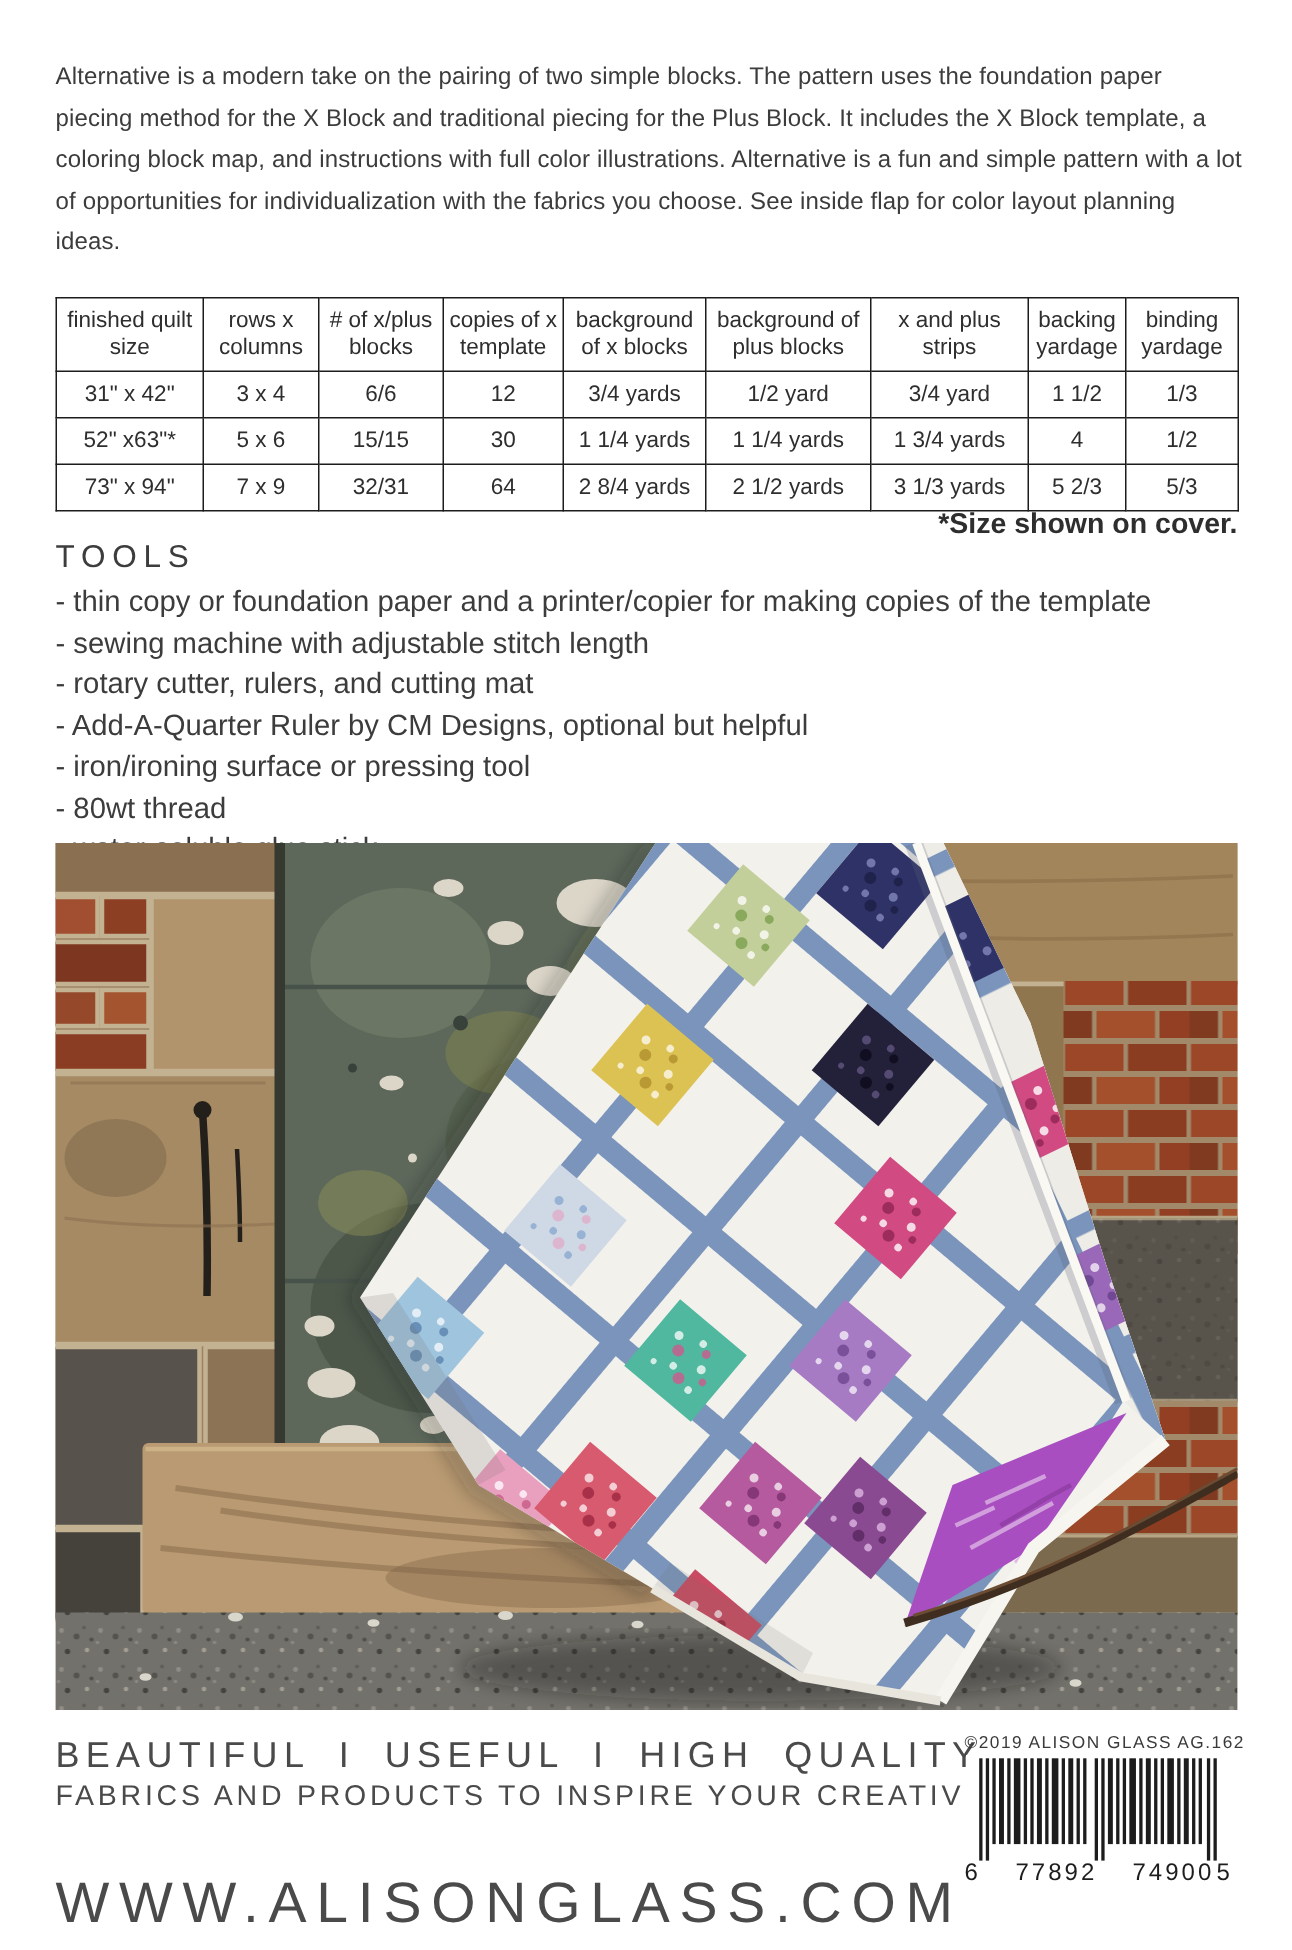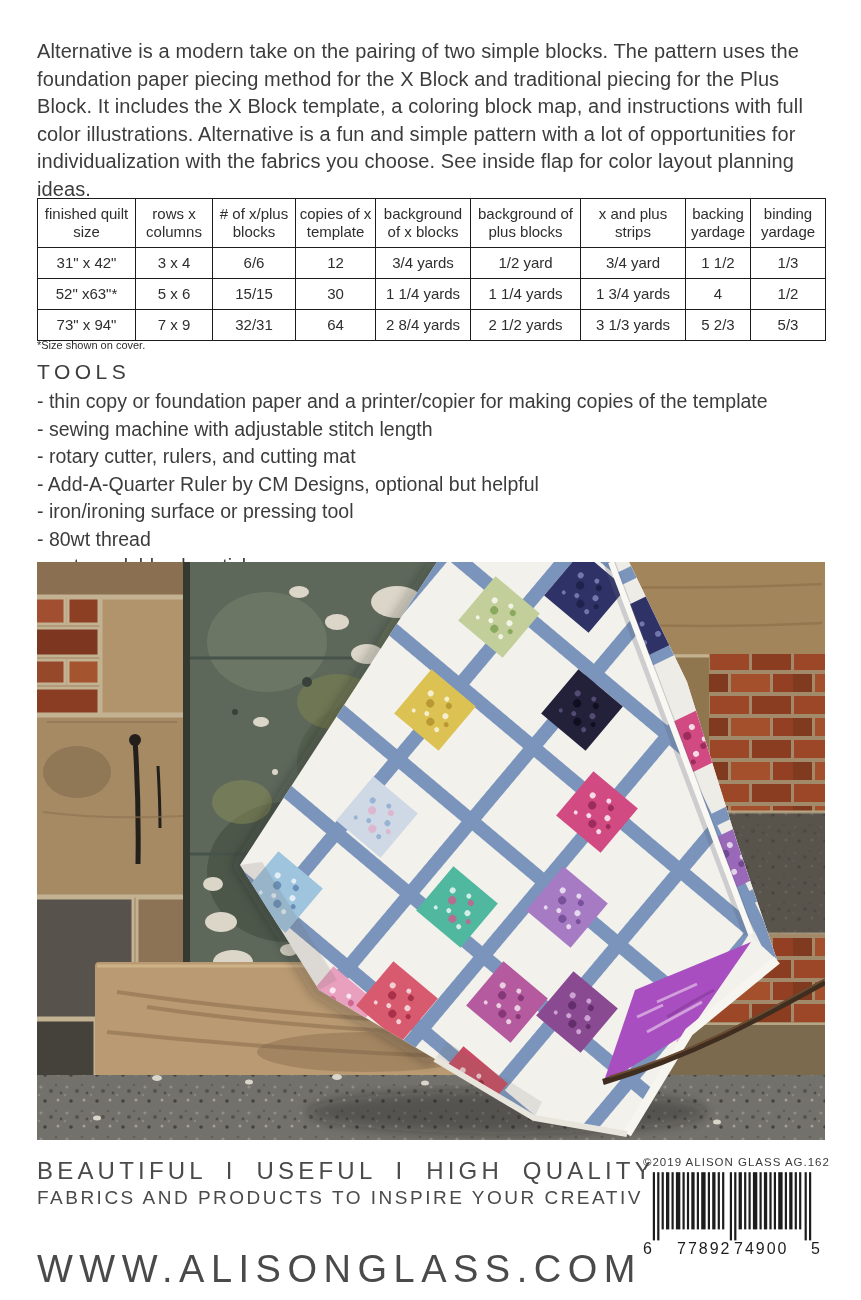--- a/index.html
+++ b/index.html
@@ -1,36 +1,36 @@
 <!DOCTYPE html>
 <html><head>
 <meta charset="utf-8">
 <style>
   html,body{margin:0;padding:0;background:#ffffff;}
   body{width:861px;height:1300px;position:relative;font-family:"Liberation Sans",sans-serif;color:#3a3a3a;}
   .page{position:absolute;inset:0;background:#ffffff;overflow:hidden;}
 
-  .intro{position:absolute;left:37px;top:38px;width:792px;font-size:20px;line-height:27.5px;
+  .intro{position:absolute;left:37px;top:38px;width:792px;font-size:16px;line-height:27.5px;
     letter-spacing:.1px;color:#3c3c3c;margin:0;}
 
   .section-heading{position:absolute;left:37px;margin:0;font-size:21px;font-weight:500;
     letter-spacing:4.5px;color:#3d3d3d;}
   #h-fabric{top:170px;}
   #h-tools{top:360px;}
 
   table.req{position:absolute;left:37px;top:198px;width:788px;border-collapse:collapse;
     table-layout:fixed;font-size:15px;color:#2e2e2e;}
   table.req th,table.req td{border:1.6px solid #1c1c1c;text-align:center;padding:2px 1px;
     font-weight:400;line-height:18px;}
   table.req thead th{height:44px;}
   table.req tbody td{height:26px;}
   td.bold{font-weight:700;}
 
-  .footnote{position:absolute;left:37px;top:339px;width:788px;
-    font-size:11px;color:#2e2e2e;}
+  .footnote{position:absolute;left:37px;top:339px;width:788px;text-align:right;
+    font-size:19px;color:#2e2e2e;font-weight:bold;}
 
   ul.tools{position:absolute;left:37px;top:388px;margin:0;padding:0;list-style:none;
     font-size:19.5px;line-height:27.5px;color:#3c3c3c;}
 
   .photo{position:absolute;left:37px;top:562px;width:788px;height:578px;}
   .photo svg{display:block;}
 
   .footer{position:absolute;left:37px;top:1156px;width:790px;display:flex;
     justify-content:space-between;align-items:flex-start;}
   .footer-left{width:600px;}
@@ -43,21 +43,21 @@
   .legal{font-size:16.5px;color:#2c2c2c;line-height:22px;white-space:nowrap;letter-spacing:.1px;}
 
   .footer-right{width:184px;position:relative;}
   .copyright{font-size:11.5px;letter-spacing:1px;color:#3a3a3a;font-weight:500;
     white-space:nowrap;margin-bottom:2px;}
   .barcode{position:relative;width:178px;height:88px;}
   .barcode svg{display:block;}
   .bc-digit{position:absolute;bottom:0;font-size:16px;color:#1d1d1d;font-weight:400;}
   .bc-d0{left:0px;}
   .bc-d1{left:34px;letter-spacing:2px;}
-  .bc-d2{left:91px;letter-spacing:2px;text-align:right;}
+  .bc-d2{left:112px;letter-spacing:2px;text-align:right;}
   .bc-d3{left:168px;}
 </style>
 </head>
 <body>
 
 <div class="page">
 
   <p class="intro">Alternative is a modern take on the pairing of two simple blocks. The pattern uses the foundation paper piecing method for the X Block and traditional piecing for the Plus Block. It includes the X Block template, a coloring block map, and instructions with full color illustrations. Alternative is a fun and simple pattern with a lot of opportunities for individualization with the fabrics you choose. See inside flap for color layout planning ideas.</p>
 
 

